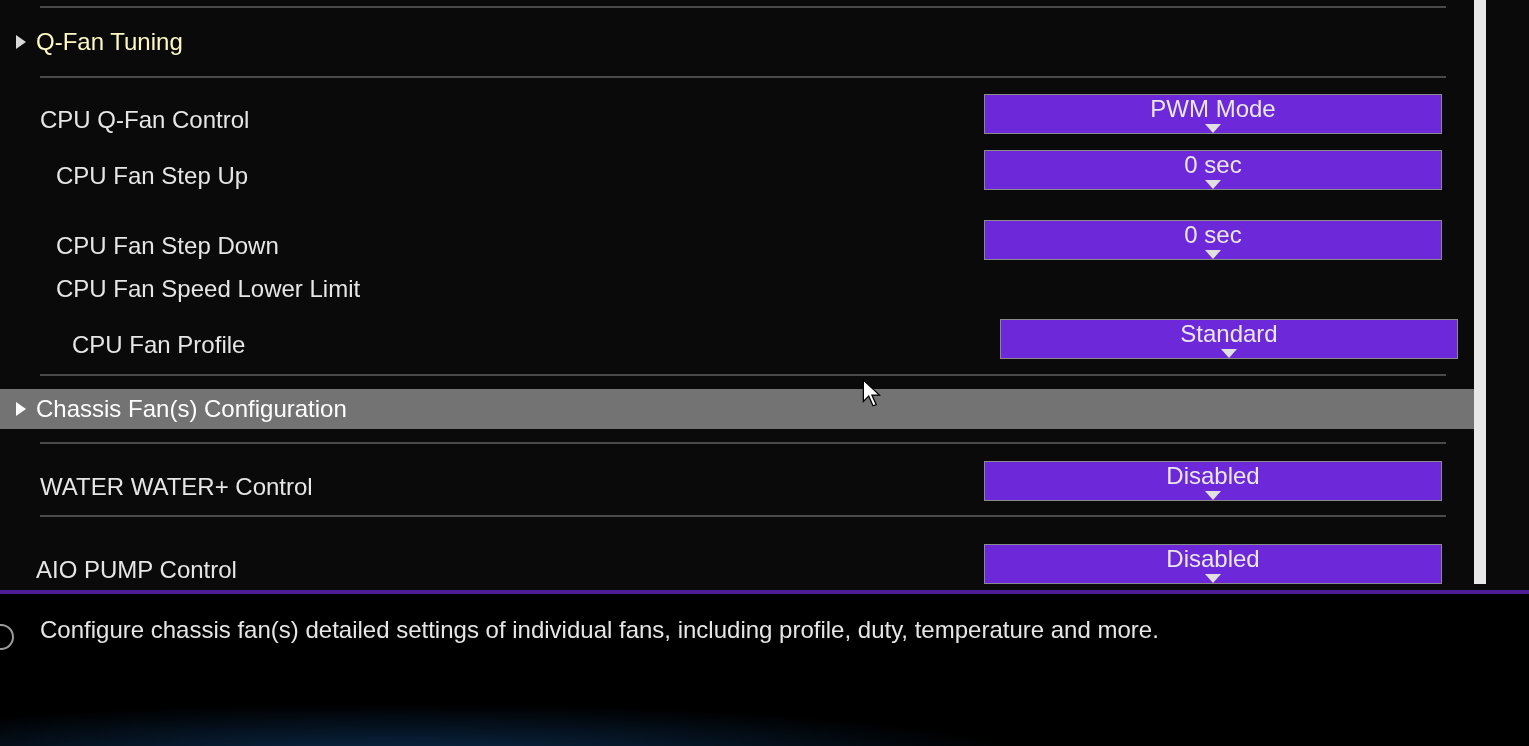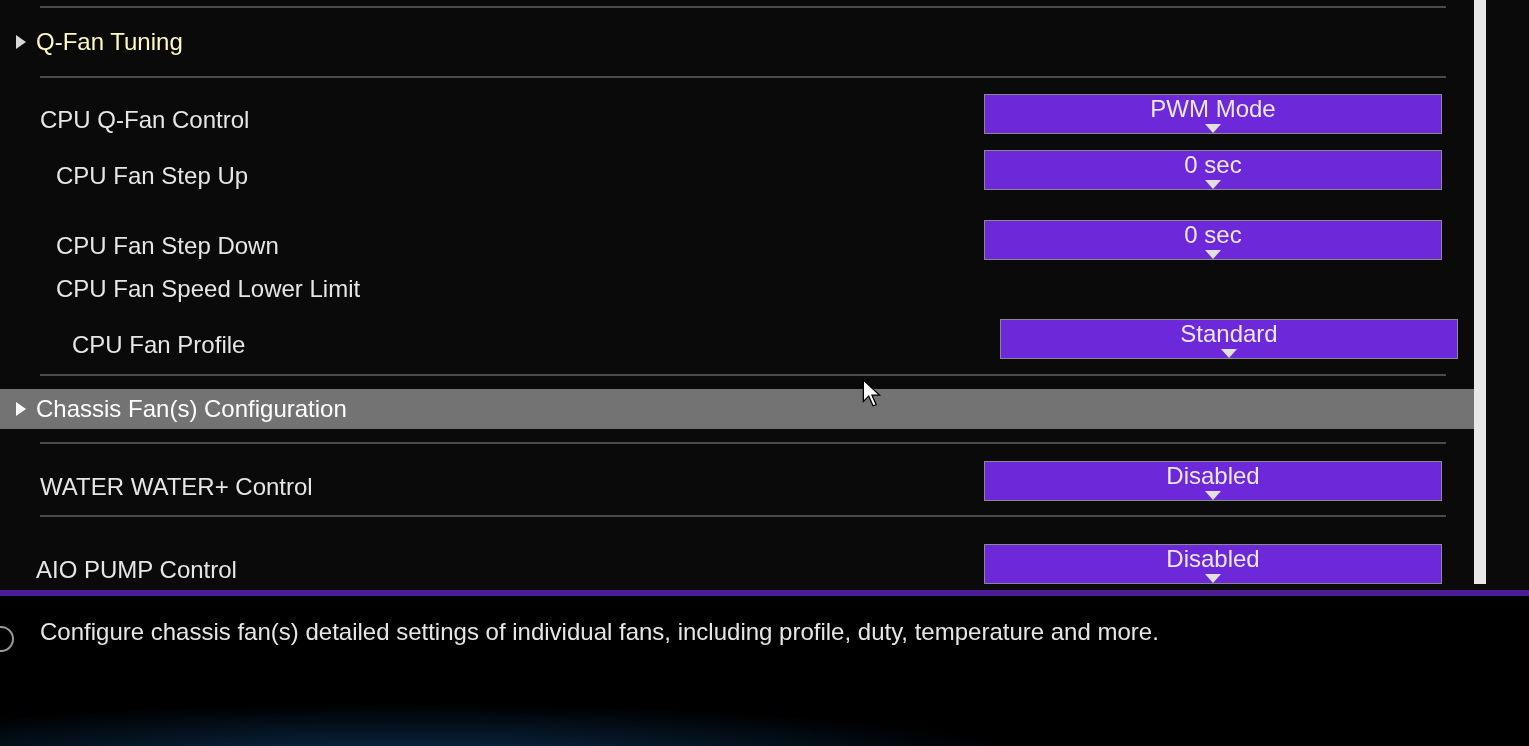--- a/index.html
+++ b/index.html
@@ -114,21 +114,21 @@
     border-right: 8px solid transparent;
     border-top: 9px solid #e0e0e0;
   }
   .help-area {
     position: absolute;
     left: 0;
     top: 590px;
     width: 1529px;
     height: 156px;
     background: #000;
-    border-top: 6px solid #4c1d95;
+    border-top: 4px solid #4c1d95;
   }
   .help-text {
     position: absolute;
     left: 40px;
     top: 22px;
     width: 1380px;
     color: #e6e6e6;
     font-size: 24px;
   }
   .help-ring {

